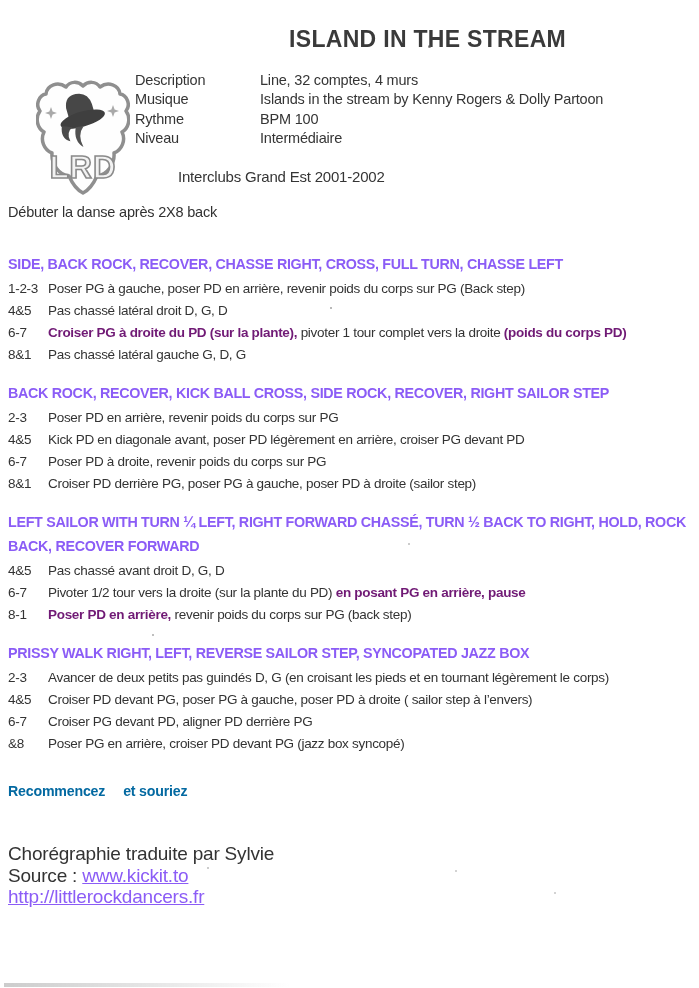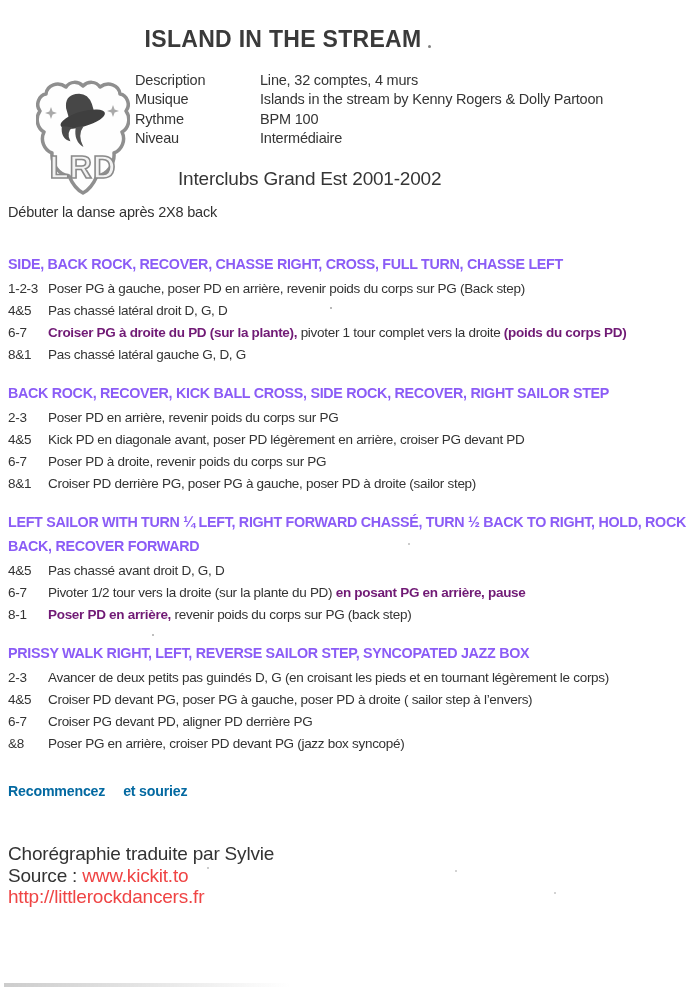--- a/index.html
+++ b/index.html
@@ -3,44 +3,44 @@
 <meta charset="utf-8">
 <style>
   html,body{margin:0;padding:0;background:#e8e8e8;}
   .page{
     position:relative;width:699px;height:988px;background:#ffffff;
     font-family:"Liberation Sans","DejaVu Sans",sans-serif;color:#333;
     overflow:hidden;margin:0 auto;
   }
   .title{
     position:absolute;top:26px;left:0;width:566px;margin:0;
-    text-align:center;font-size:23px;font-weight:bold;color:#3a3a3a;
+    text-align:right;font-size:23px;font-weight:bold;color:#3a3a3a;
     letter-spacing:.3px;
   }
   .logo{position:absolute;top:80px;left:36px;width:94px;height:118px;text-align:center;}
   .meta{position:absolute;top:71px;left:135px;font-size:14.5px;color:#353535;letter-spacing:-.2px;}
   .meta-row{display:flex;line-height:19.4px;}
   .meta-label{width:125px;flex:none;}
-  .event{position:absolute;top:168px;left:178px;font-size:19px;color:#353535;letter-spacing:-.2px;}
+  .event{position:absolute;top:168px;left:178px;font-size:15px;color:#353535;letter-spacing:-.2px;}
   .intro{position:absolute;top:204px;left:8px;font-size:14.5px;color:#313131;letter-spacing:-.2px;}
   .sections{position:absolute;top:252px;left:8px;width:683px;}
   .section{margin:0 0 15px 0;}
   .section-heading{
     margin:0 0 2px 0;font-size:14.3px;font-weight:bold;color:#8b5cf6;
     line-height:24px;letter-spacing:-.3px;
   }
   .step-row{display:flex;line-height:22px;font-size:13.5px;color:#333;letter-spacing:-.3px;}
   .beat{width:40px;flex:none;}
   .desc{flex:1;}
   .seg{font-weight:normal;}
   .seg.bold{font-weight:bold;color:#701a75;}
   .ending{position:absolute;top:783px;left:8px;font-size:14.2px;font-weight:bold;color:#0369a1;letter-spacing:-.2px;}
   .ending .gap{display:inline-block;width:18px;}
   .footer{position:absolute;top:843px;left:8px;font-size:19px;color:#333;line-height:21.5px;letter-spacing:-.2px;}
-  .link{color:#ef4444;cursor:pointer;margin-top:8px;}
+  .link{color:#8b5cf6;text-decoration:underline;cursor:pointer;margin-top:8px;}
   
   .speck{position:absolute;border-radius:50%;background:#555;}
   .speck.a{top:45px;left:428px;width:3px;height:3px;opacity:.75;}
   .speck.b{top:307px;left:330px;width:2px;height:2px;opacity:.55;}
   .speck.c{top:543px;left:408px;width:2px;height:2px;opacity:.4;}
   .speck.d{top:634px;left:152px;width:2px;height:2px;opacity:.5;}
   .speck.e{top:867px;left:207px;width:2px;height:2px;opacity:.4;}
   .speck.f{top:870px;left:455px;width:2px;height:2px;opacity:.35;}
   .speck.g{top:892px;left:554px;width:2px;height:2px;opacity:.35;}
   .smudge{

